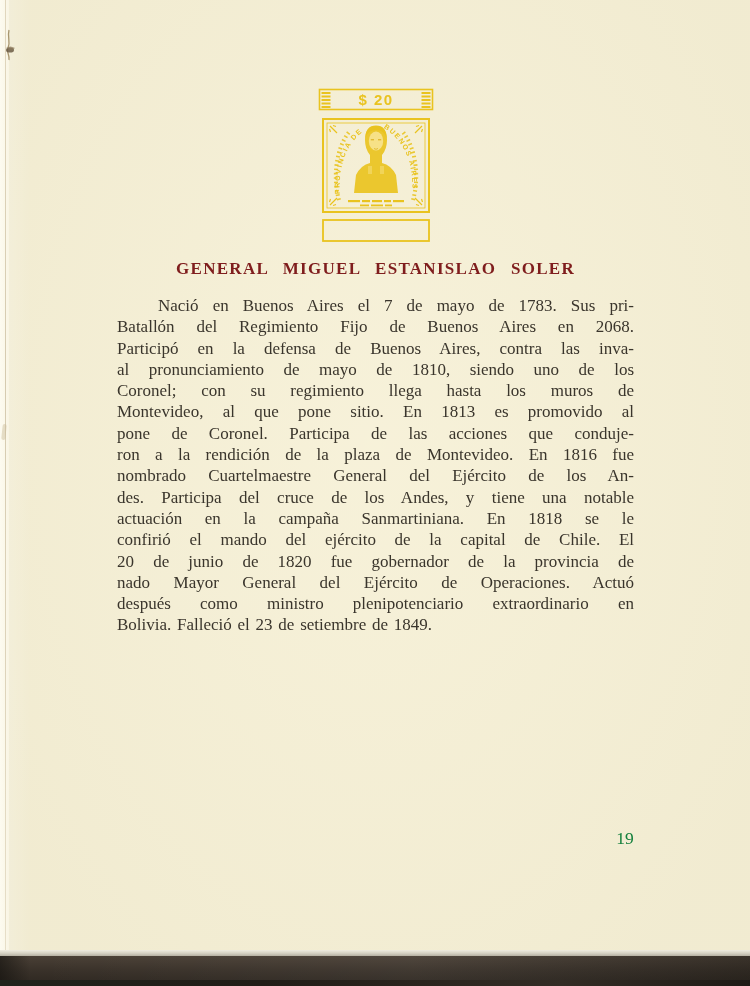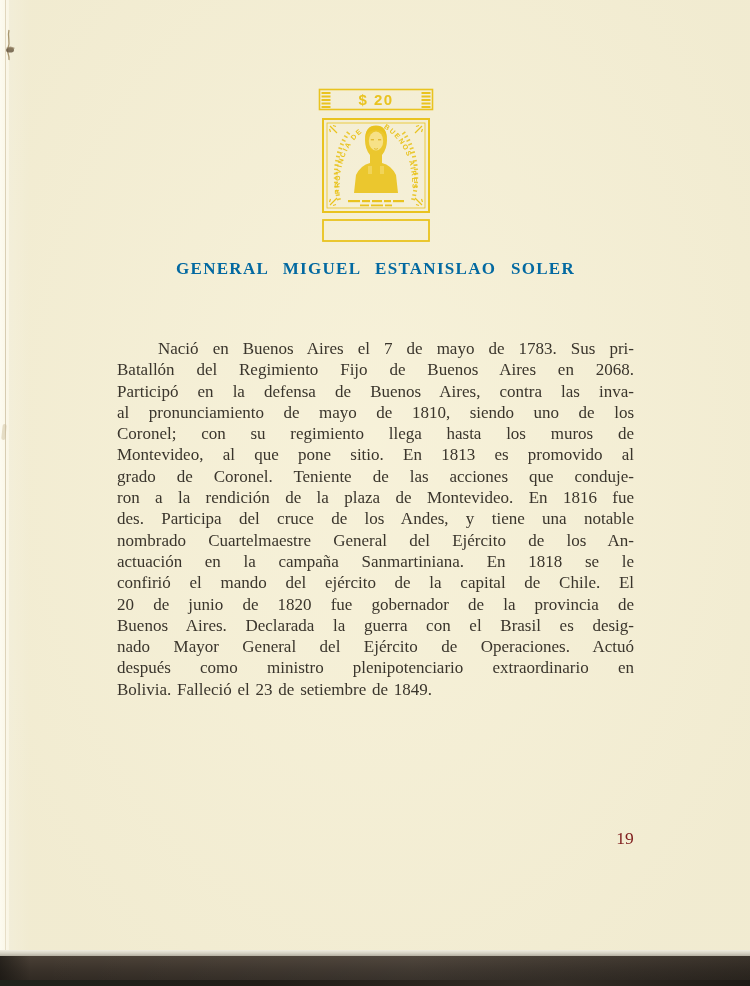--- a/index.html
+++ b/index.html
@@ -32,39 +32,39 @@
   .staple-mark { position:absolute; left:0; top:28px; }
 
   
   .stamp { position:absolute; left:318px; top:88px; width:116px; height:155px; color:#e9c31f; }
   .stamp text { font-family:"Liberation Sans", sans-serif; }
 
   
   .page-title {
     position:absolute; left:117px; top:259px; width:517px;
     text-align:center; font-weight:bold; font-size:17px;
-    letter-spacing:1.3px; word-spacing:9px; color:#0369a1;
+    letter-spacing:1.3px; word-spacing:9px; color:#7f1d1d;
   }
 
   
   .body-text {
     position:absolute; left:117px; top:295px; width:517px;
     font-size:17px; color:#3a352c;
   }
   .body-line {
     height:21.3px; line-height:21.3px;
     text-align:justify; text-align-last:justify;
     word-spacing:1.5px; white-space:normal;
   }
-  .body-line:first-child { text-indent:41px;margin-top:43px; }
+  .body-line:first-child { text-indent:41px; }
   .body-line:last-child { text-align-last:left; }
 
   .page-number {
     position:absolute; left:598px; top:828px; width:54px;
-    text-align:center; font-size:17.5px; color:#7f1d1d;
+    text-align:center; font-size:17.5px; color:#15803d;
   }
 
   
   .paper-end-line {
     position:absolute; left:0; top:950px; width:750px; height:7px;
     background:linear-gradient(#efece0 0%, #d6d2c4 45%, #a9a496 100%);
   }
   .book-edge {
     position:absolute; left:0; top:956px; width:750px; height:30px;
     background:
@@ -160,28 +160,27 @@
 
 <div class="page-title">GENERAL MIGUEL ESTANISLAO SOLER</div>
 
 <div class="body-text">
     <div class="body-line">Nació en Buenos Aires el 7 de mayo de 1783. Sus pri-</div>
     <div class="body-line">Batallón del Regimiento Fijo de Buenos Aires en 2068.</div>
     <div class="body-line">Participó en la defensa de Buenos Aires, contra las inva-</div>
     <div class="body-line">al pronunciamiento de mayo de 1810, siendo uno de los</div>
     <div class="body-line">Coronel; con su regimiento llega hasta los muros de</div>
     <div class="body-line">Montevideo, al que pone sitio. En 1813 es promovido al</div>
-    <div class="body-line">grado de Coronel. Teniente de las acciones que conduje-</div>
+    <div class="body-line">pone de Coronel. Participa de las acciones que conduje-</div>
     <div class="body-line">ron a la rendición de la plaza de Montevideo. En 1816 fue</div>
+    <div class="body-line">nombrado Cuartelmaestre General del Ejército de los An-</div>
     <div class="body-line">des. Participa del cruce de los Andes, y tiene una notable</div>
-    <div class="body-line">nombrado Cuartelmaestre General del Ejército de los An-</div>
     <div class="body-line">actuación en la campaña Sanmartiniana. En 1818 se le</div>
     <div class="body-line">confirió el mando del ejército de la capital de Chile. El</div>
     <div class="body-line">20 de junio de 1820 fue gobernador de la provincia de</div>
-    <div class="body-line">Buenos Aires. Declarada la guerra con el Brasil es desig-</div>
     <div class="body-line">nado Mayor General del Ejército de Operaciones. Actuó</div>
     <div class="body-line">después como ministro plenipotenciario extraordinario en</div>
     <div class="body-line">Bolivia. Falleció el 23 de setiembre de 1849.</div>
   </div>
 
 <div class="page-number">19</div>
 
 <div class="paper-end-line"></div>
 <div class="book-edge"></div>
 

